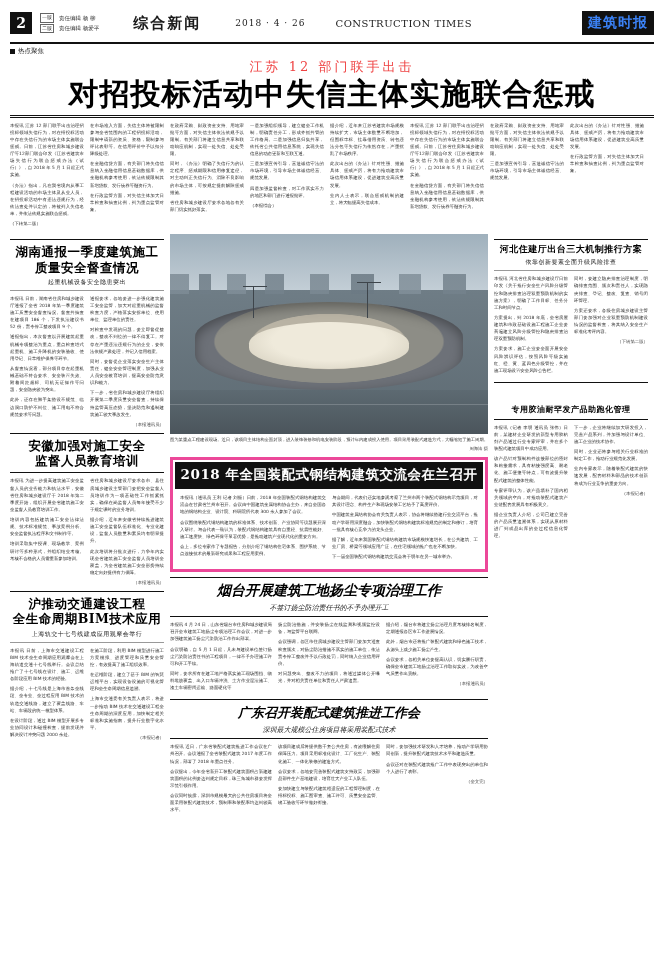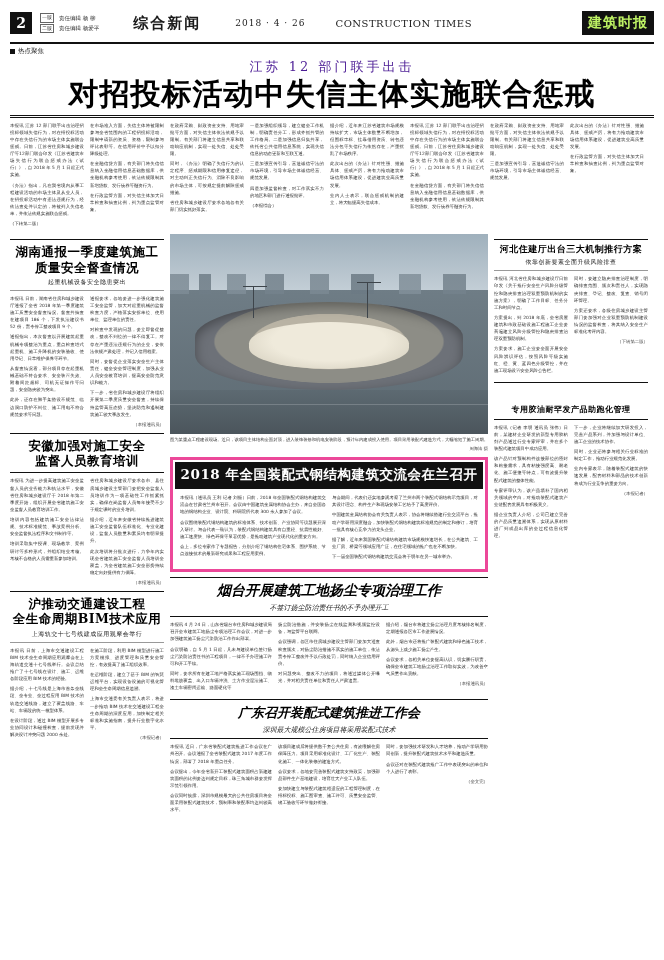--- a/index.html
+++ b/index.html
@@ -27,31 +27,31 @@
   .mh-cols { display:flex; flex-direction:column; gap:1px; font-size:5.5px; color:#333; line-height:1.5; }
   .mh-cols .row { display:flex; gap:5px; align-items:center; }
   .mh-cols .tag { border:1px solid #666; padding:0 1px; font-size:5px; }
   .mh-title {
     font-family:"DejaVu Serif", serif;
     font-size:15px; font-weight:bold; letter-spacing:2px; margin-left:26px;
   }
   .mh-date { font-size:9px; margin-left:26px; letter-spacing:1px; font-family:"DejaVu Serif", serif; }
   .mh-en { font-size:10px; margin-left:22px; letter-spacing:0.5px; font-family:"DejaVu Serif", serif; }
   .mh-logo {
-    margin-left:auto; background:#111; color:#bef264; padding:3px 6px;
+    margin-left:auto; background:#111; color:#3b82f6; padding:3px 6px;
     font-family:"DejaVu Serif", serif; font-size:14px; font-weight:bold; letter-spacing:1px;
   }
   .rule-thick { height:2px; background:#111; margin:0 0 3px 0; }
   .kicker-tab { display:flex; align-items:center; gap:3px; font-size:6.5px; color:#222; margin-bottom:2px; }
   .kicker-tab .sq { width:5px; height:5px; background:#111; }
 
   
   .lead-kicker {
     text-align:center; font-family:"DejaVu Serif", serif;
-    font-size:13px; letter-spacing:3px; color:#4c1d95; margin:2px 0 1px 0;
+    font-size:13px; letter-spacing:3px; color:#ef4444; margin:2px 0 1px 0;
   }
   .lead-headline {
     text-align:center; font-family:"DejaVu Serif", serif; font-weight:bold;
     font-size:30px; letter-spacing:1px; color:#000; line-height:1.12; margin:0 0 4px 0;
   }
   .hr-pair { border-top:1px solid #111; border-bottom:1px solid #111; height:3px; margin:3px 0 4px 0; }
 
   
   .body-grid { display:flex; gap:6px; }
   .col { font-size:4.4px; line-height:1.62; color:#2b2b2b; text-align:justify; }

